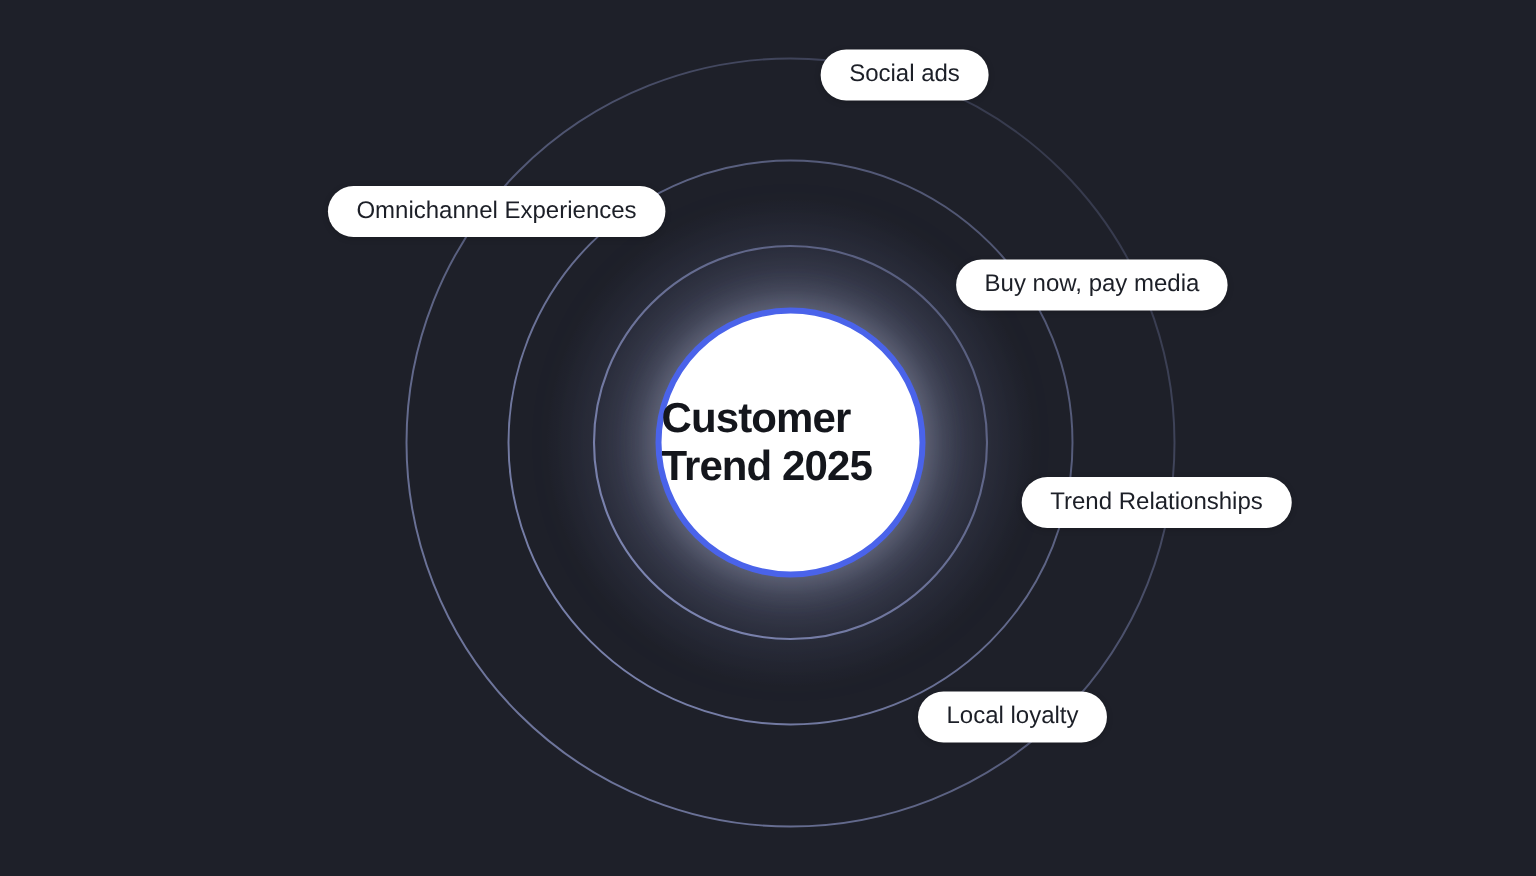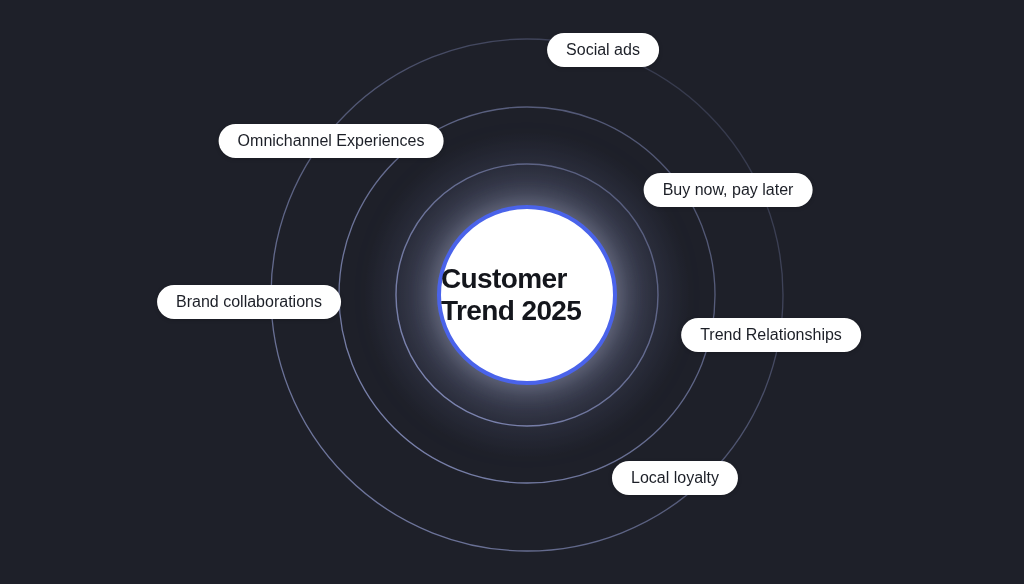--- a/index.html
+++ b/index.html
@@ -103,18 +103,17 @@
 
   <div class="halo"></div>
 
   <div class="center-circle">
     <div class="center-title">Customer</div>
     <div class="center-title">Trend 2025</div>
   </div>
 
   <div class="pill pill-0">Social ads</div>
   <div class="pill pill-1">Omnichannel Experiences</div>
-  <div class="pill pill-2">Buy now, pay later</div>
-  <div class="pill pill-3">Brand collaborations</div>
+  <div class="pill pill-2">Buy now, pay media</div>
   <div class="pill pill-4">Trend Relationships</div>
   <div class="pill pill-6">Local loyalty</div>
 
 </div>
 
 </body></html>

